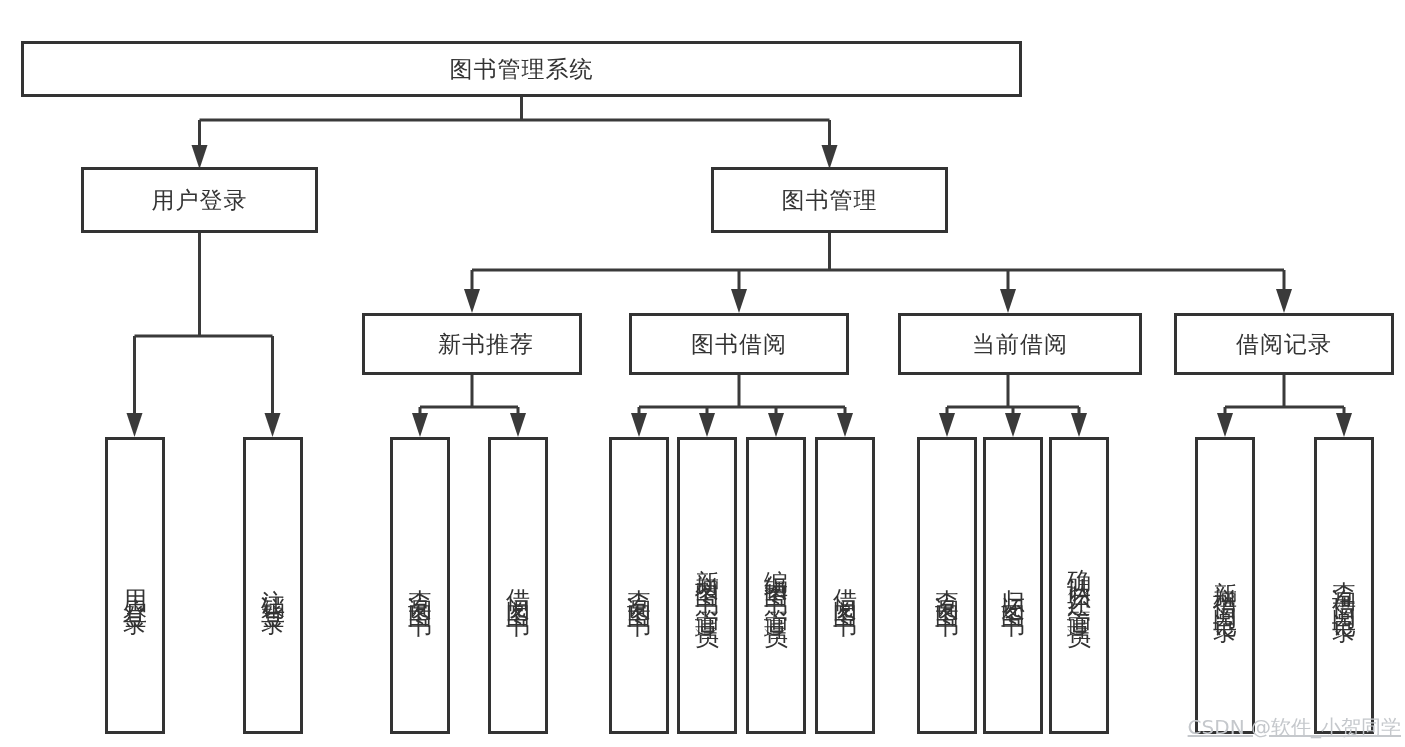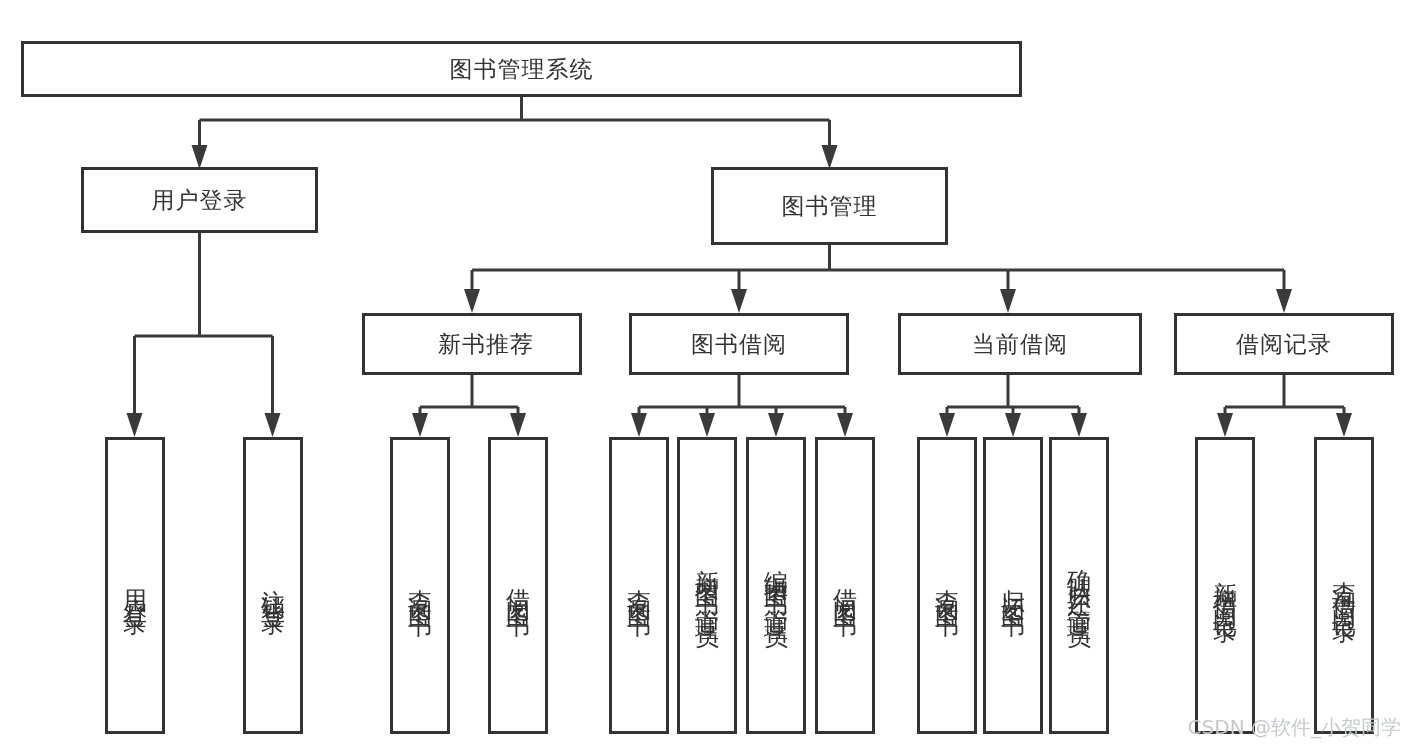--- a/index.html
+++ b/index.html
@@ -48,20 +48,21 @@
     letter-spacing:8px;
     line-height:1;
     white-space:nowrap;
   }
   .watermark{
     position:absolute;z-index:5;
     right:4px;bottom:6px;
     color:var(--watermark);
     font-size:20px;
     white-space:nowrap;
+    text-decoration:underline;
   }
 </style>
 </head>
 <body>
 
 <div class="canvas">
 
   <svg class="connectors" width="1405" height="747" viewBox="0 0 1405 747" aria-hidden="true">
 
     <path d="M521.5 69 V120 M199.5 120 H829.5 M199.5 120 V146 M829.5 120 V146"></path>
@@ -98,21 +99,21 @@
     <polygon points="1336,413 1352,413 1344,437"></polygon>
   </svg>
 
   <div class="hbox" style="left:21px;top:13px;width:1001px;height:56px;margin-top:28px;">
     <span>图书管理系统</span>
   </div>
 
   <div class="hbox" style="left:81px;top:167px;width:237px;height:66px;">
     <span>用户登录</span>
   </div>
-  <div class="hbox" style="left:711px;top:167px;width:237px;height:78px;">
+  <div class="hbox" style="left:711px;top:167px;width:237px;height:66px;">
     <span>图书管理</span>
   </div>
 
   <div class="hbox" style="left:362px;top:313px;width:220px;height:62px;padding-left:28px;">
     <span>新书推荐</span>
   </div>
   <div class="hbox" style="left:629px;top:313px;width:220px;height:62px;text-align:right;">
     <span>图书借阅</span>
   </div>
   <div class="hbox" style="left:898px;top:313px;width:244px;height:62px;">

